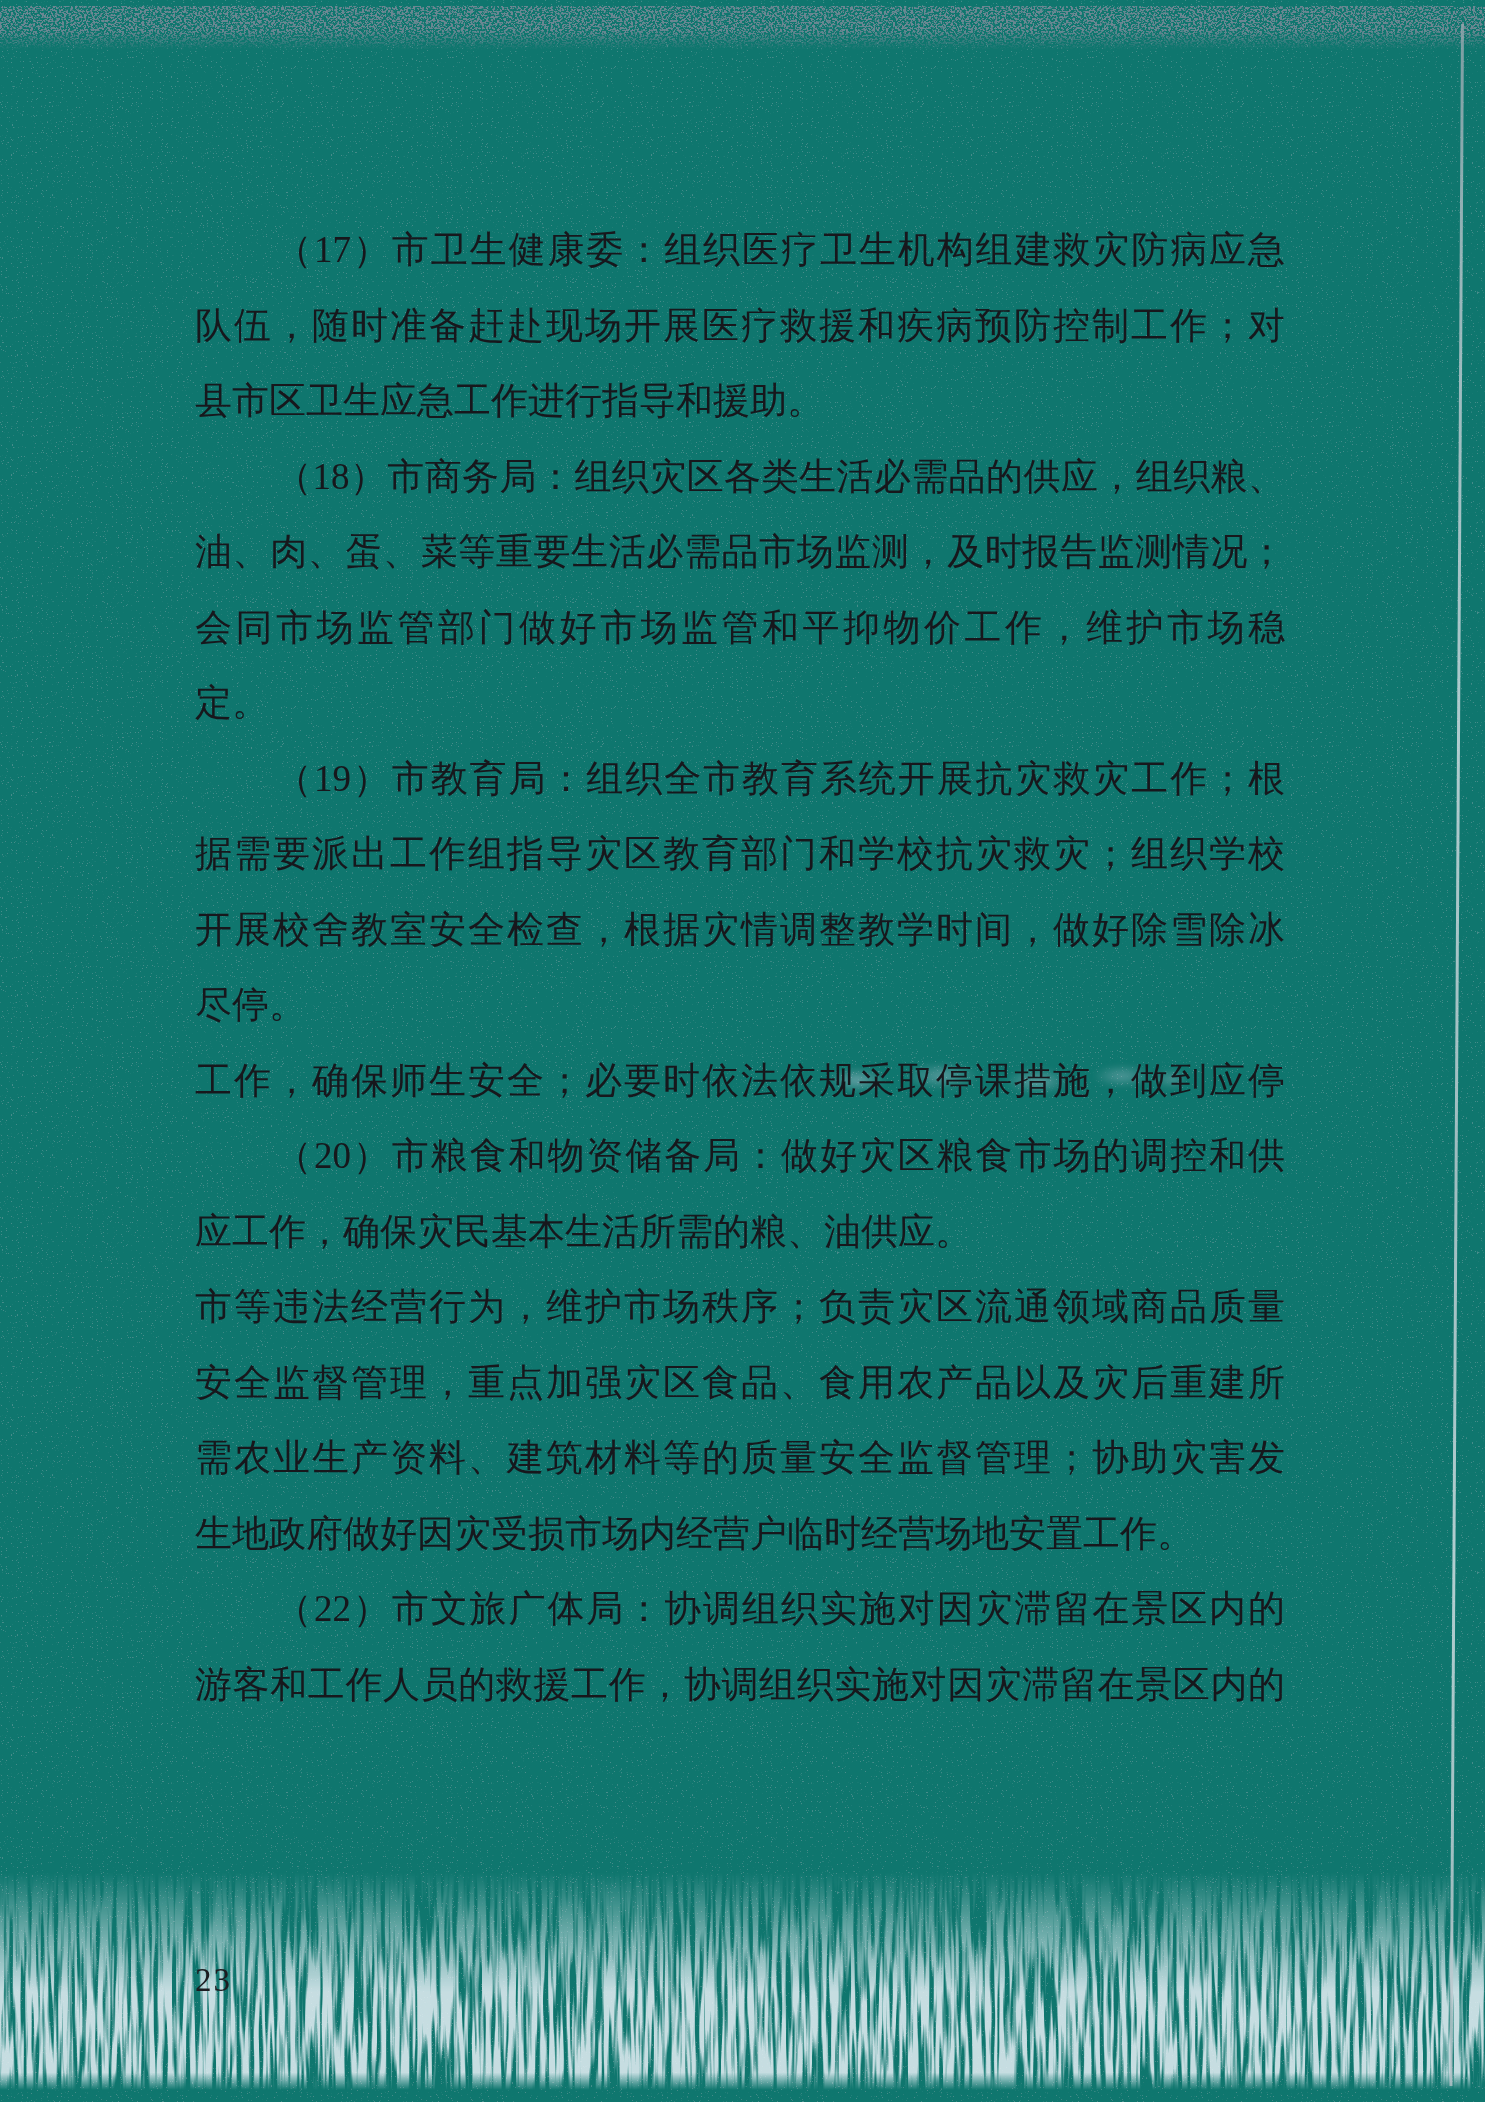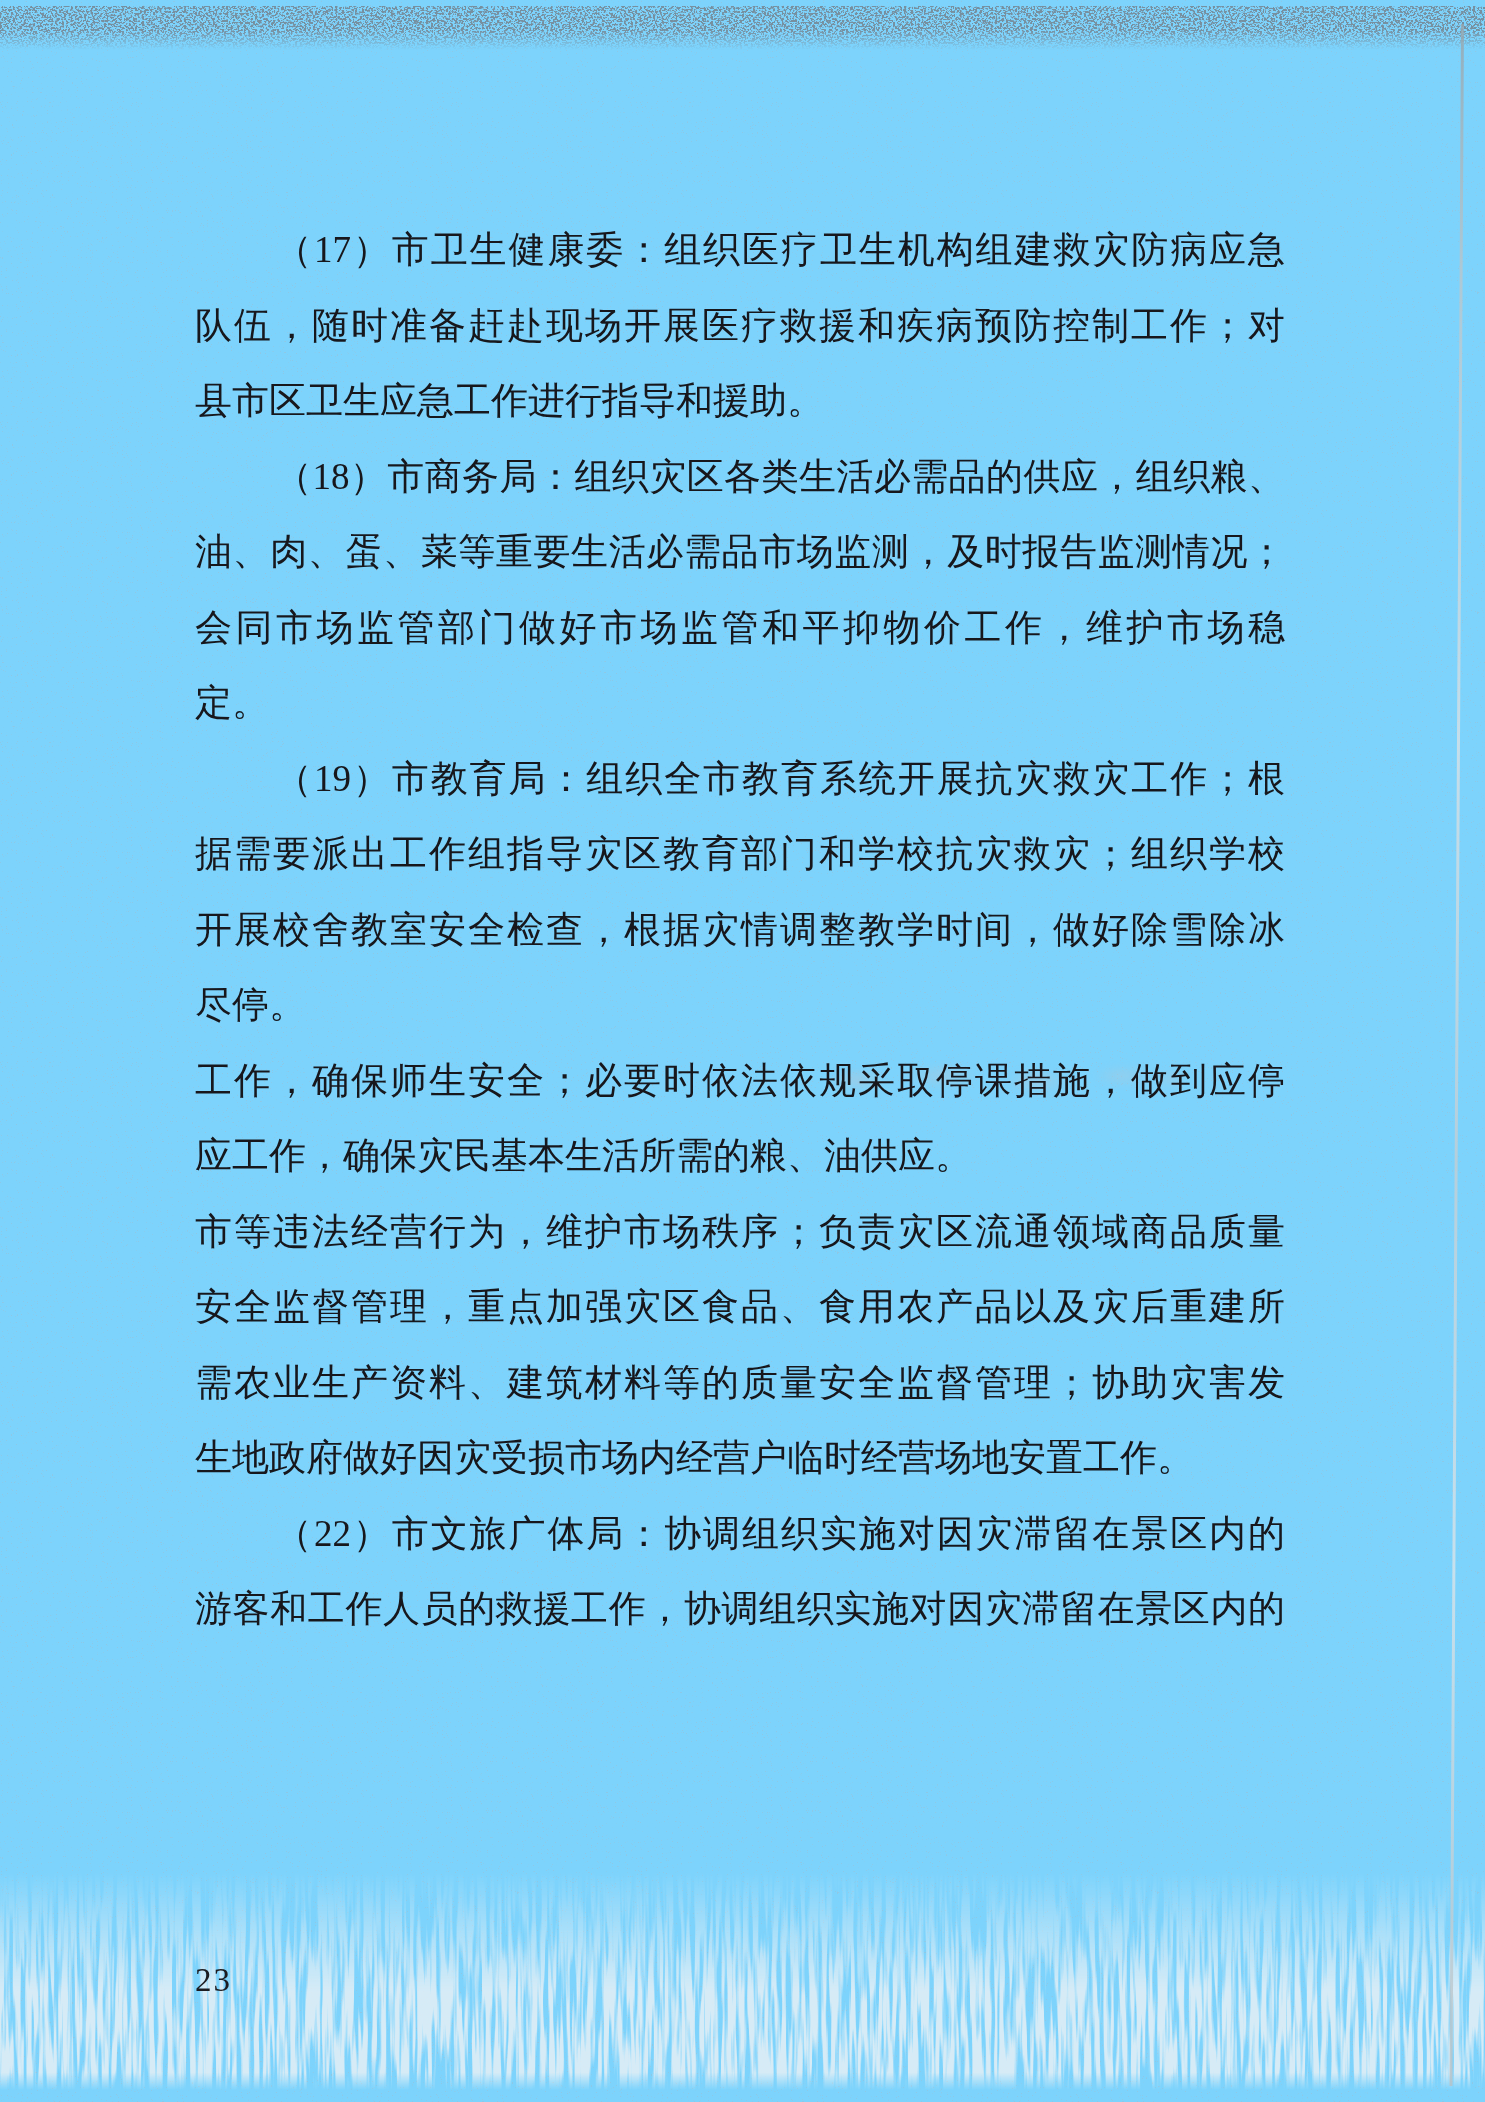--- a/index.html
+++ b/index.html
@@ -1,19 +1,19 @@
 <!DOCTYPE html>
 <html><head>
 <meta charset="utf-8">
 <style>
   html,body{margin:0;padding:0;background:#ffffff;}
   .page{
     position:relative;
     width:1485px;height:2102px;
-    background:#7dd3fc;
+    background:#0f766e;
     overflow:hidden;
     font-family:"Liberation Serif","DejaVu Serif",serif;
   }
   
   .noise-global{position:absolute;left:0;top:0;opacity:.35;pointer-events:none;}
   .noise-top{
     position:absolute;left:0;top:6px;opacity:.9;pointer-events:none;
     -webkit-mask-image:linear-gradient(to bottom,#000 0%,#000 55%,transparent 100%);
     mask-image:linear-gradient(to bottom,#000 0%,#000 55%,transparent 100%);
   }
@@ -100,20 +100,21 @@
     <div class="line last">县市区卫生应急工作进行指导和援助。</div>
     <div class="line indent">（18）市商务局：组织灾区各类生活必需品的供应，组织粮、</div>
     <div class="line">油、肉、蛋、菜等重要生活必需品市场监测，及时报告监测情况；</div>
     <div class="line">会同市场监管部门做好市场监管和平抑物价工作，维护市场稳</div>
     <div class="line last">定。</div>
     <div class="line indent">（19）市教育局：组织全市教育系统开展抗灾救灾工作；根</div>
     <div class="line">据需要派出工作组指导灾区教育部门和学校抗灾救灾；组织学校</div>
     <div class="line">开展校舍教室安全检查，根据灾情调整教学时间，做好除雪除冰</div>
     <div class="line last">尽停。</div>
     <div class="line">工作，确保师生安全；必要时依法依规采取停课措施，做到应停</div>
+    <div class="line indent">（20）市粮食和物资储备局：做好灾区粮食市场的调控和供</div>
     <div class="line last">应工作，确保灾民基本生活所需的粮、油供应。</div>
     <div class="line">市等违法经营行为，维护市场秩序；负责灾区流通领域商品质量</div>
     <div class="line">安全监督管理，重点加强灾区食品、食用农产品以及灾后重建所</div>
     <div class="line">需农业生产资料、建筑材料等的质量安全监督管理；协助灾害发</div>
     <div class="line last">生地政府做好因灾受损市场内经营户临时经营场地安置工作。</div>
     <div class="line indent">（22）市文旅广体局：协调组织实施对因灾滞留在景区内的</div>
     <div class="line">游客和工作人员的救援工作，协调组织实施对因灾滞留在景区内的</div>
   </div>
 
   <div class="pageno">23</div>

